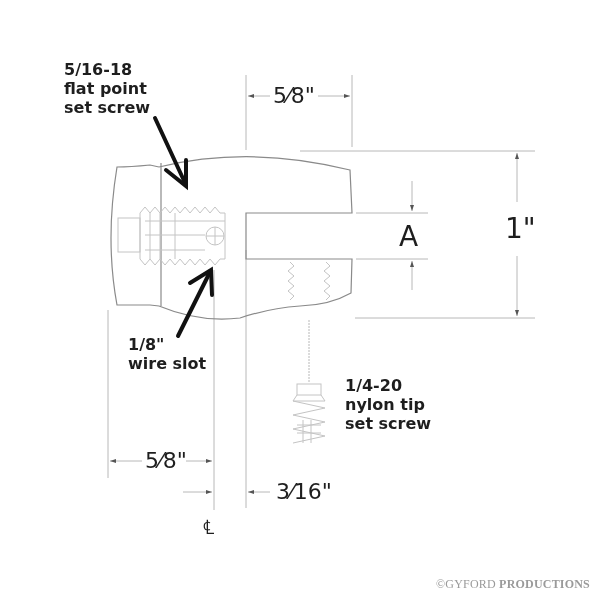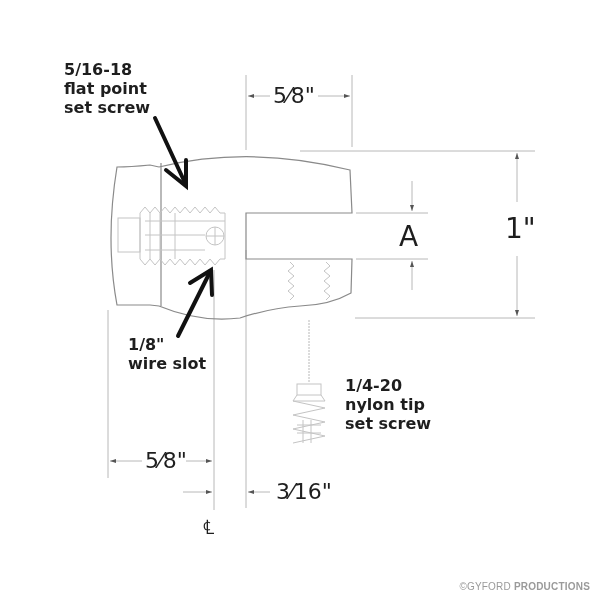--- a/index.html
+++ b/index.html
@@ -1,21 +1,21 @@
 <!DOCTYPE html>
 <html><head>
 <meta charset="utf-8">
 <style>
   html, body { margin: 0; padding: 0; background: #ffffff; }
   body { width: 600px; height: 600px; position: relative; overflow: hidden; font-family: "DejaVu Sans", sans-serif; }
   svg.drawing { position: absolute; left: 0; top: 0; }
   .lbl { position: absolute; color: #1e1e1e; font-size: 16px; line-height: 19px; white-space: pre; font-family: "DejaVu Sans", sans-serif; font-weight: bold; }
   .dim { position: absolute; color: #1e1e1e; font-size: 22px; line-height: 24px; white-space: nowrap; font-family: "DejaVu Sans", sans-serif; }
   .big { font-size: 28px; line-height: 30px; }
-  .credit { position: absolute; right: 10px; bottom: 8px; font-size: 10px; color: #9a9a9a; font-family: Liberation Sans, sans-serif; letter-spacing: 0.2px; margin-left: 12px; }
+  .credit { position: absolute; right: 10px; bottom: 8px; font-size: 12px; color: #9a9a9a; font-family: Liberation Serif, serif; letter-spacing: 0.2px; margin-left: 12px; }
   .credit b { font-weight: bold; }
   .cl { position: absolute; font-size: 20px; color: #1e1e1e; font-family: "DejaVu Serif", serif; }
 </style>
 </head>
 <body>
 
 <svg class="drawing" width="600" height="600" viewBox="0 0 600 600">
 
   <g stroke="#b8b8b8" stroke-width="1" fill="none">
 

